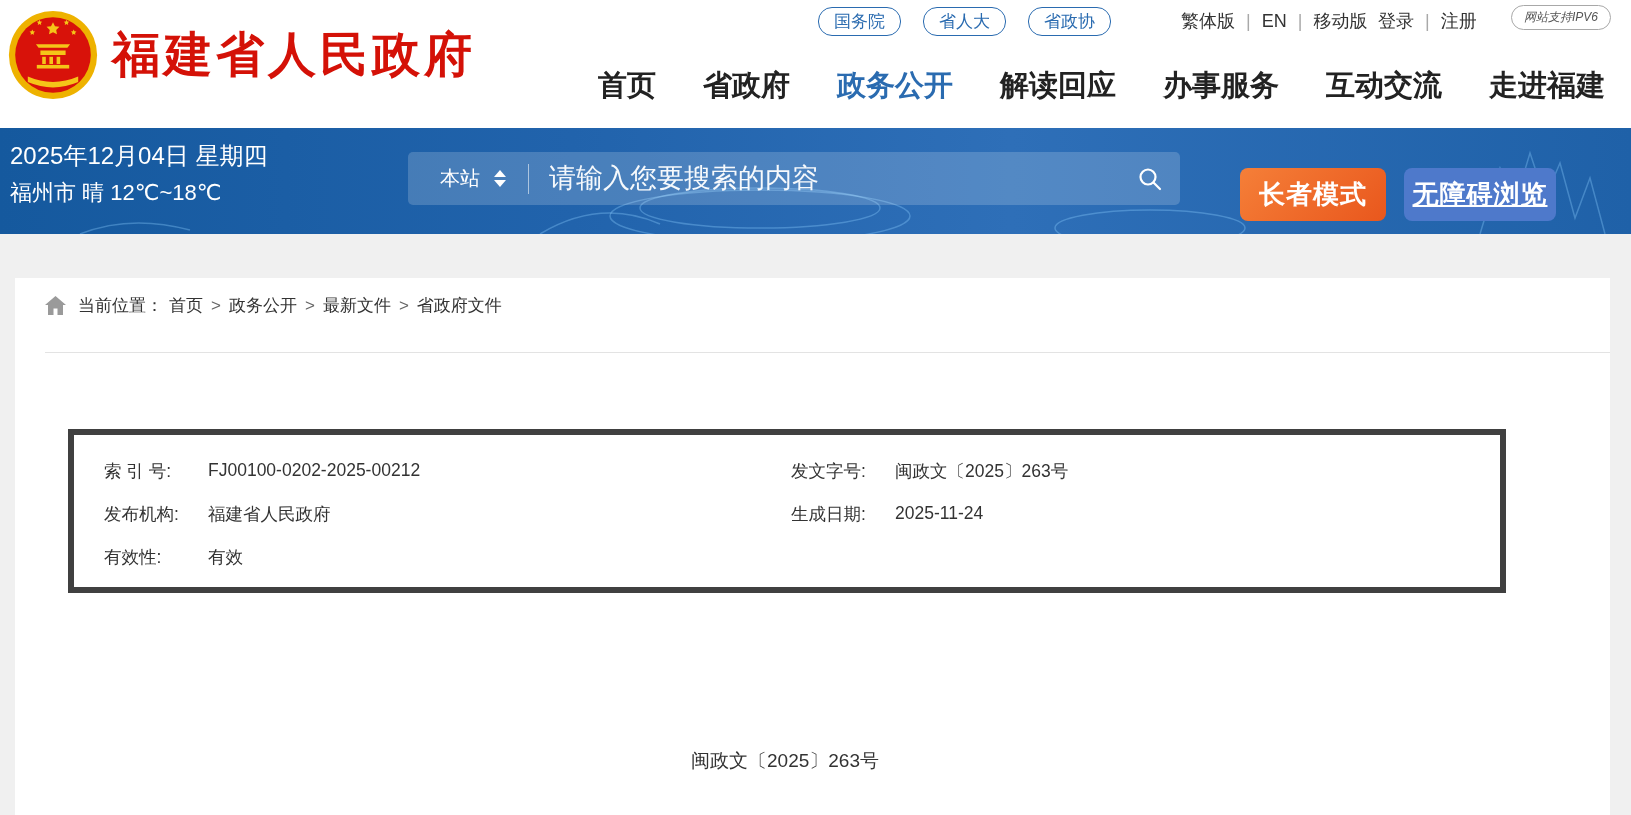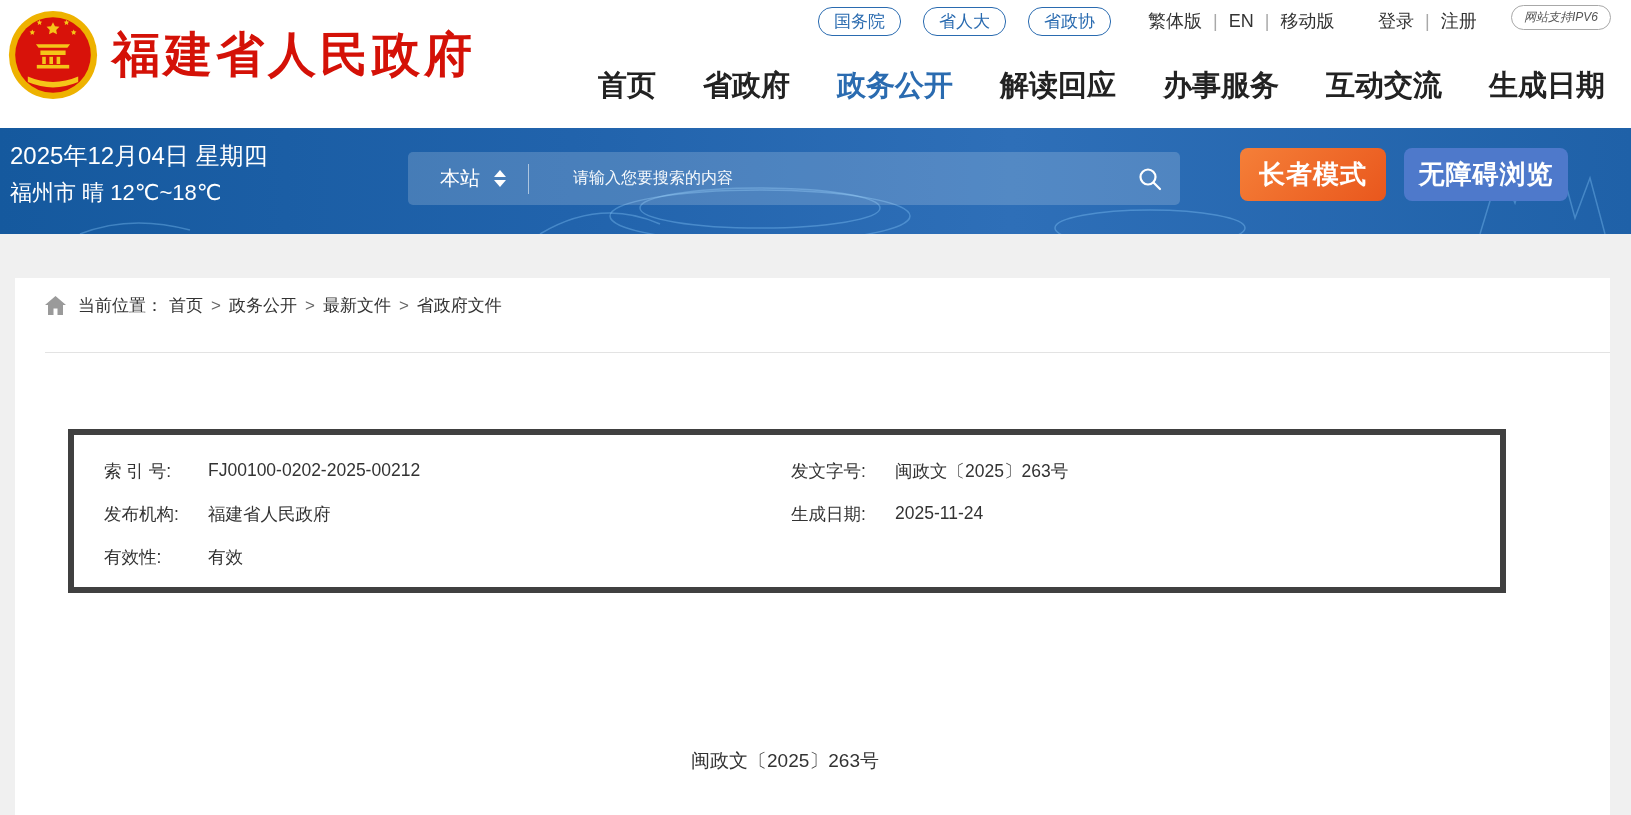--- a/index.html
+++ b/index.html
@@ -15,21 +15,21 @@
   .logo-text { margin-left:14px; }
   .site-name { font-size:48px; font-weight:bold; color:#d41107; letter-spacing:4px; line-height:54px; }
   .site-url { font-size:27px; font-weight:bold; color:#8f8f8f; letter-spacing:1px; margin-top:2px; }
   .site-url .hl { color:#d41107; }
   .top-row { position:absolute; top:7px; left:818px; display:flex; align-items:center; height:28px; }
   .pill {
     display:inline-flex; align-items:center; justify-content:center;
     border:1px solid #2a6bb0; color:#2a6bb0; border-radius:14px;
     padding:2px 15px; font-size:17px; margin-right:22px; cursor:pointer; background:#fff;
   }
-  .lang-links { position:absolute; top:9px; left:1148px; display:flex; align-items:center; font-size:18px; color:#333; }
+  .lang-links { position:absolute; top:9px; left:1181px; display:flex; align-items:center; font-size:18px; color:#333; }
   .acct-links { position:absolute; top:9px; left:1378px; display:flex; align-items:center; font-size:18px; color:#333; }
   .sep { color:#a9a9a9; margin:0 11px; }
   .link-item { cursor:pointer; }
   .ipv6 {
     position:absolute; top:5px; left:1511px; border:1px solid #a8a8a8; color:#555;
     border-radius:15px; padding:3px 12px; font-size:12px; white-space:nowrap; background:#fff;font-style:italic;
   }
   .main-nav { position:absolute; top:66px; left:598px; display:flex; gap:47px; }
   .nav-item { font-size:29px; font-weight:bold; color:#222; white-space:nowrap; cursor:pointer; text-decoration:none; }
   .nav-item.active { color:#2a6bb0; }
@@ -49,31 +49,31 @@
     display:flex; align-items:center; color:#fff;
   }
   .scope { display:flex; align-items:center; padding-left:32px; cursor:pointer; }
   .scope-label { font-size:20px; }
   .scope-arrows { display:flex; flex-direction:column; margin-left:14px; gap:3px; }
   .tri-up { width:0; height:0; border-left:6px solid transparent; border-right:6px solid transparent; border-bottom:7px solid #fff; }
   .tri-down { width:0; height:0; border-left:6px solid transparent; border-right:6px solid transparent; border-top:7px solid #fff; }
   .search-divider { width:1px; height:30px; background:rgba(255,255,255,0.55); margin:0 20px 0 22px; }
   .search-input {
     background:transparent; border:none; outline:none; color:#fff;
-    font-size:16px; flex:1; font-family:Liberation Mono, monospace;margin-left:24px;
+    font-size:27px; flex:1; font-family:Liberation Sans, sans-serif;
   }
   .search-input::placeholder { color:rgba(255,255,255,0.95); opacity:1; }
   .search-btn { width:60px; height:53px; display:flex; align-items:center; justify-content:center; cursor:pointer; }
   .banner-btn {
-    position:absolute; top:20px; height:53px; border:none; border-radius:8px;
+    position:absolute; top:40px; height:53px; border:none; border-radius:8px;
     color:#fff; font-size:26px; font-weight:bold; font-family:inherit;
     display:flex; align-items:center; justify-content:center; cursor:pointer; letter-spacing:1px;
   }
   .elder-btn { left:1240px; width:146px; background:linear-gradient(135deg,#f57f38 0%,#e9571d 100%); }
-  .access-btn { left:1404px; width:164px; background:#4e79cb; }
+  .access-btn { left:1404px; width:152px; background:#4e79cb;text-decoration:underline; }
   
   .content-card { position:absolute; top:278px; left:15px; width:1595px; height:537px; background:#fff; }
   .breadcrumb { position:absolute; top:16px; left:30px; display:flex; align-items:center; font-size:17px; color:#333; }
   .home-icon { margin-right:12px; display:flex; }
   .crumb-prefix { margin-right:6px; }
   .crumb-link { color:#333; cursor:pointer; text-decoration:none; }
   .crumb-sep { margin:0 8px; color:#666; }
   .bc-divider { position:absolute; top:74px; left:30px; right:0; border-top:1px solid #e3e3e3; }
   .doc-info {
     position:absolute; top:151px; left:53px; width:1438px; height:164px;
@@ -147,21 +147,21 @@
 
   <div class="ipv6">网站支持IPV6</div>
 
   <nav class="main-nav">
     <a class="nav-item">首页</a>
     <a class="nav-item">省政府</a>
     <a class="nav-item active">政务公开</a>
     <a class="nav-item">解读回应</a>
     <a class="nav-item">办事服务</a>
     <a class="nav-item">互动交流</a>
-    <a class="nav-item">生成日期</a>
+    <a class="nav-item">走进福建</a>
   </nav>
 </div>
 
 <div class="banner">
   <svg class="banner-art" width="1631" height="106">
     <g fill="none" stroke="rgba(140,205,255,0.35)" stroke-width="1.5">
       <ellipse cx="760" cy="88" rx="150" ry="26"></ellipse>
       <ellipse cx="760" cy="80" rx="120" ry="20"></ellipse>
       <ellipse cx="1150" cy="100" rx="95" ry="18"></ellipse>
       <path d="M1480,106 L1500,40 L1515,75 L1530,25 L1545,70 L1560,35 L1575,90 L1590,50 L1605,106"></path>

